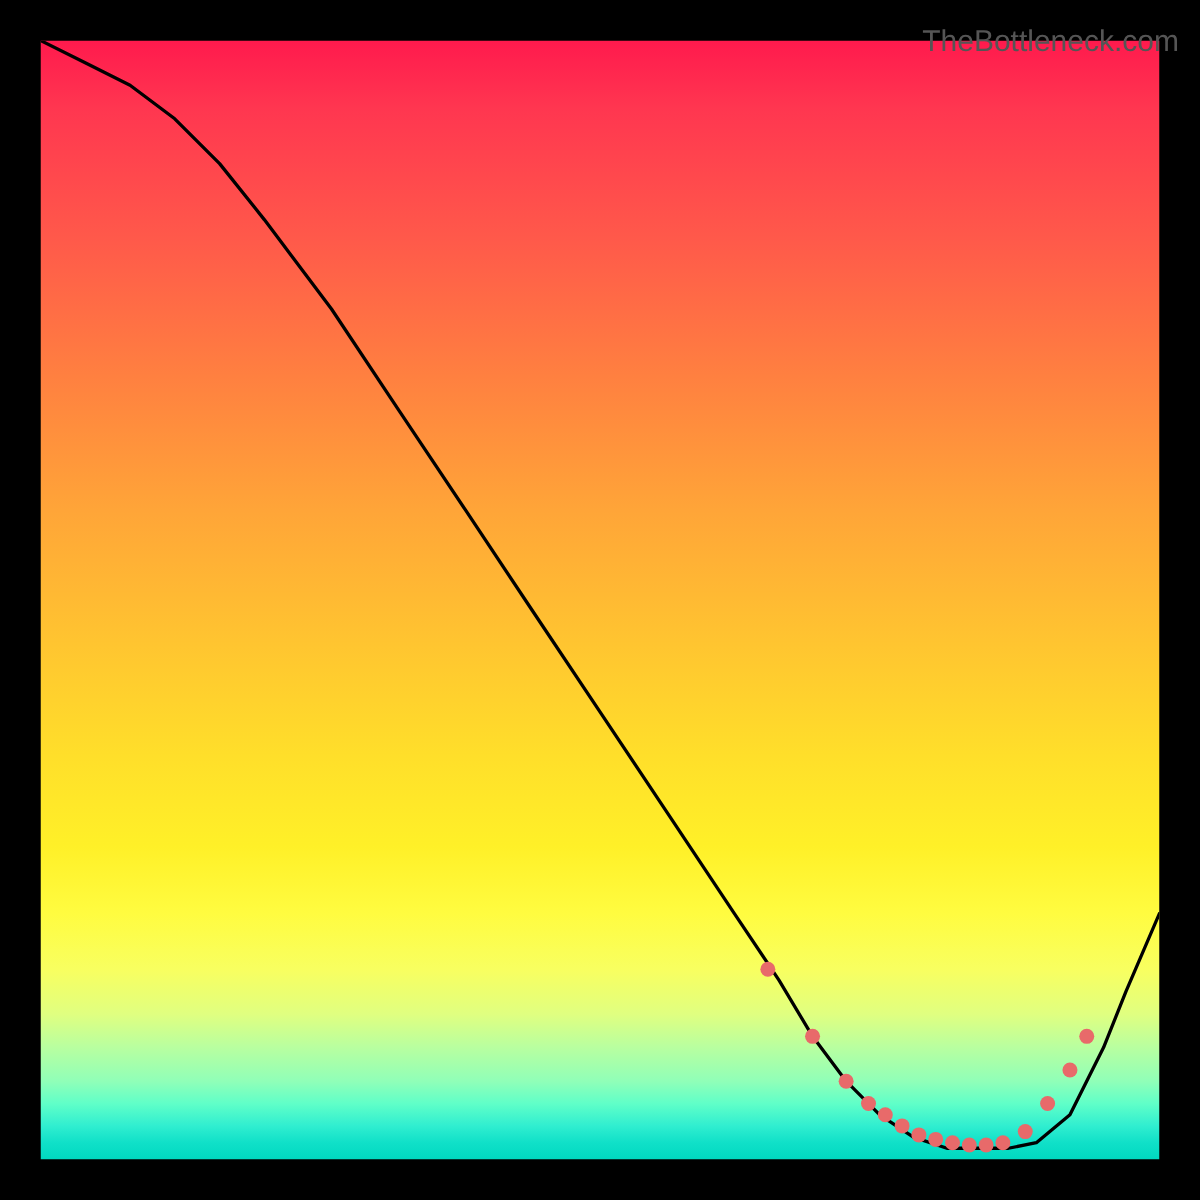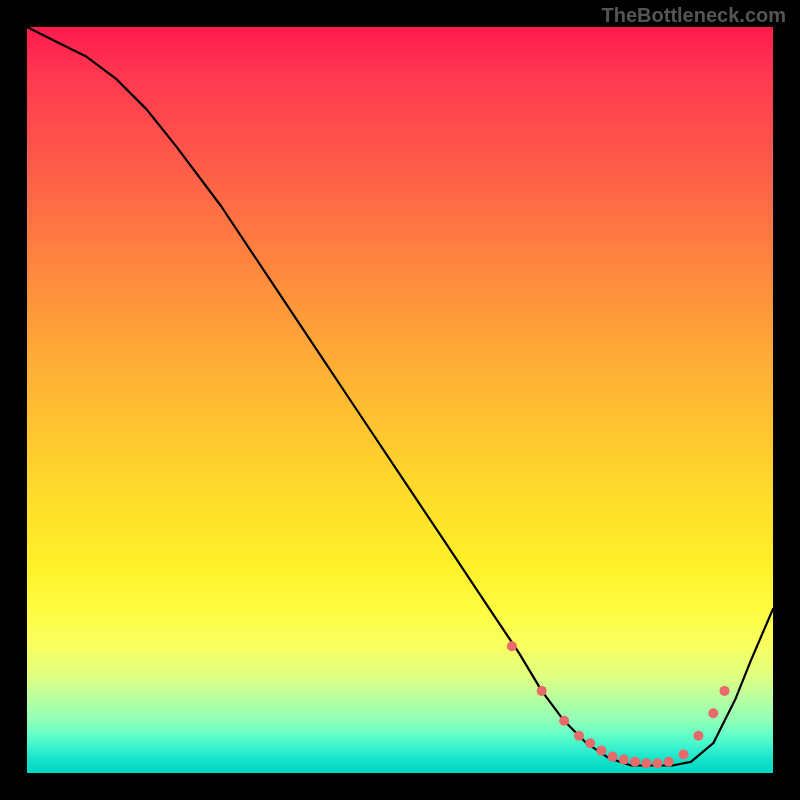--- a/index.html
+++ b/index.html
@@ -6,26 +6,26 @@
   body {
     width: 800px;
     height: 800px;
     background: #000;
     position: relative;
     font-family: Arial, sans-serif;
     overflow: hidden;
   }
   .watermark {
     position: absolute;
-    top: 4px;
+    top: 17px;
     right: 14px;
     color: #555;
     font-size: 20px;
     z-index: 10;
-    font-weight: 700;
+    font-weight: 400;
   }
   .plot-area {
     position: absolute;
     left: 27px;
     top: 27px;
     width: 746px;
     height: 746px;
     overflow: hidden;
   }
   .gradient-bg {

